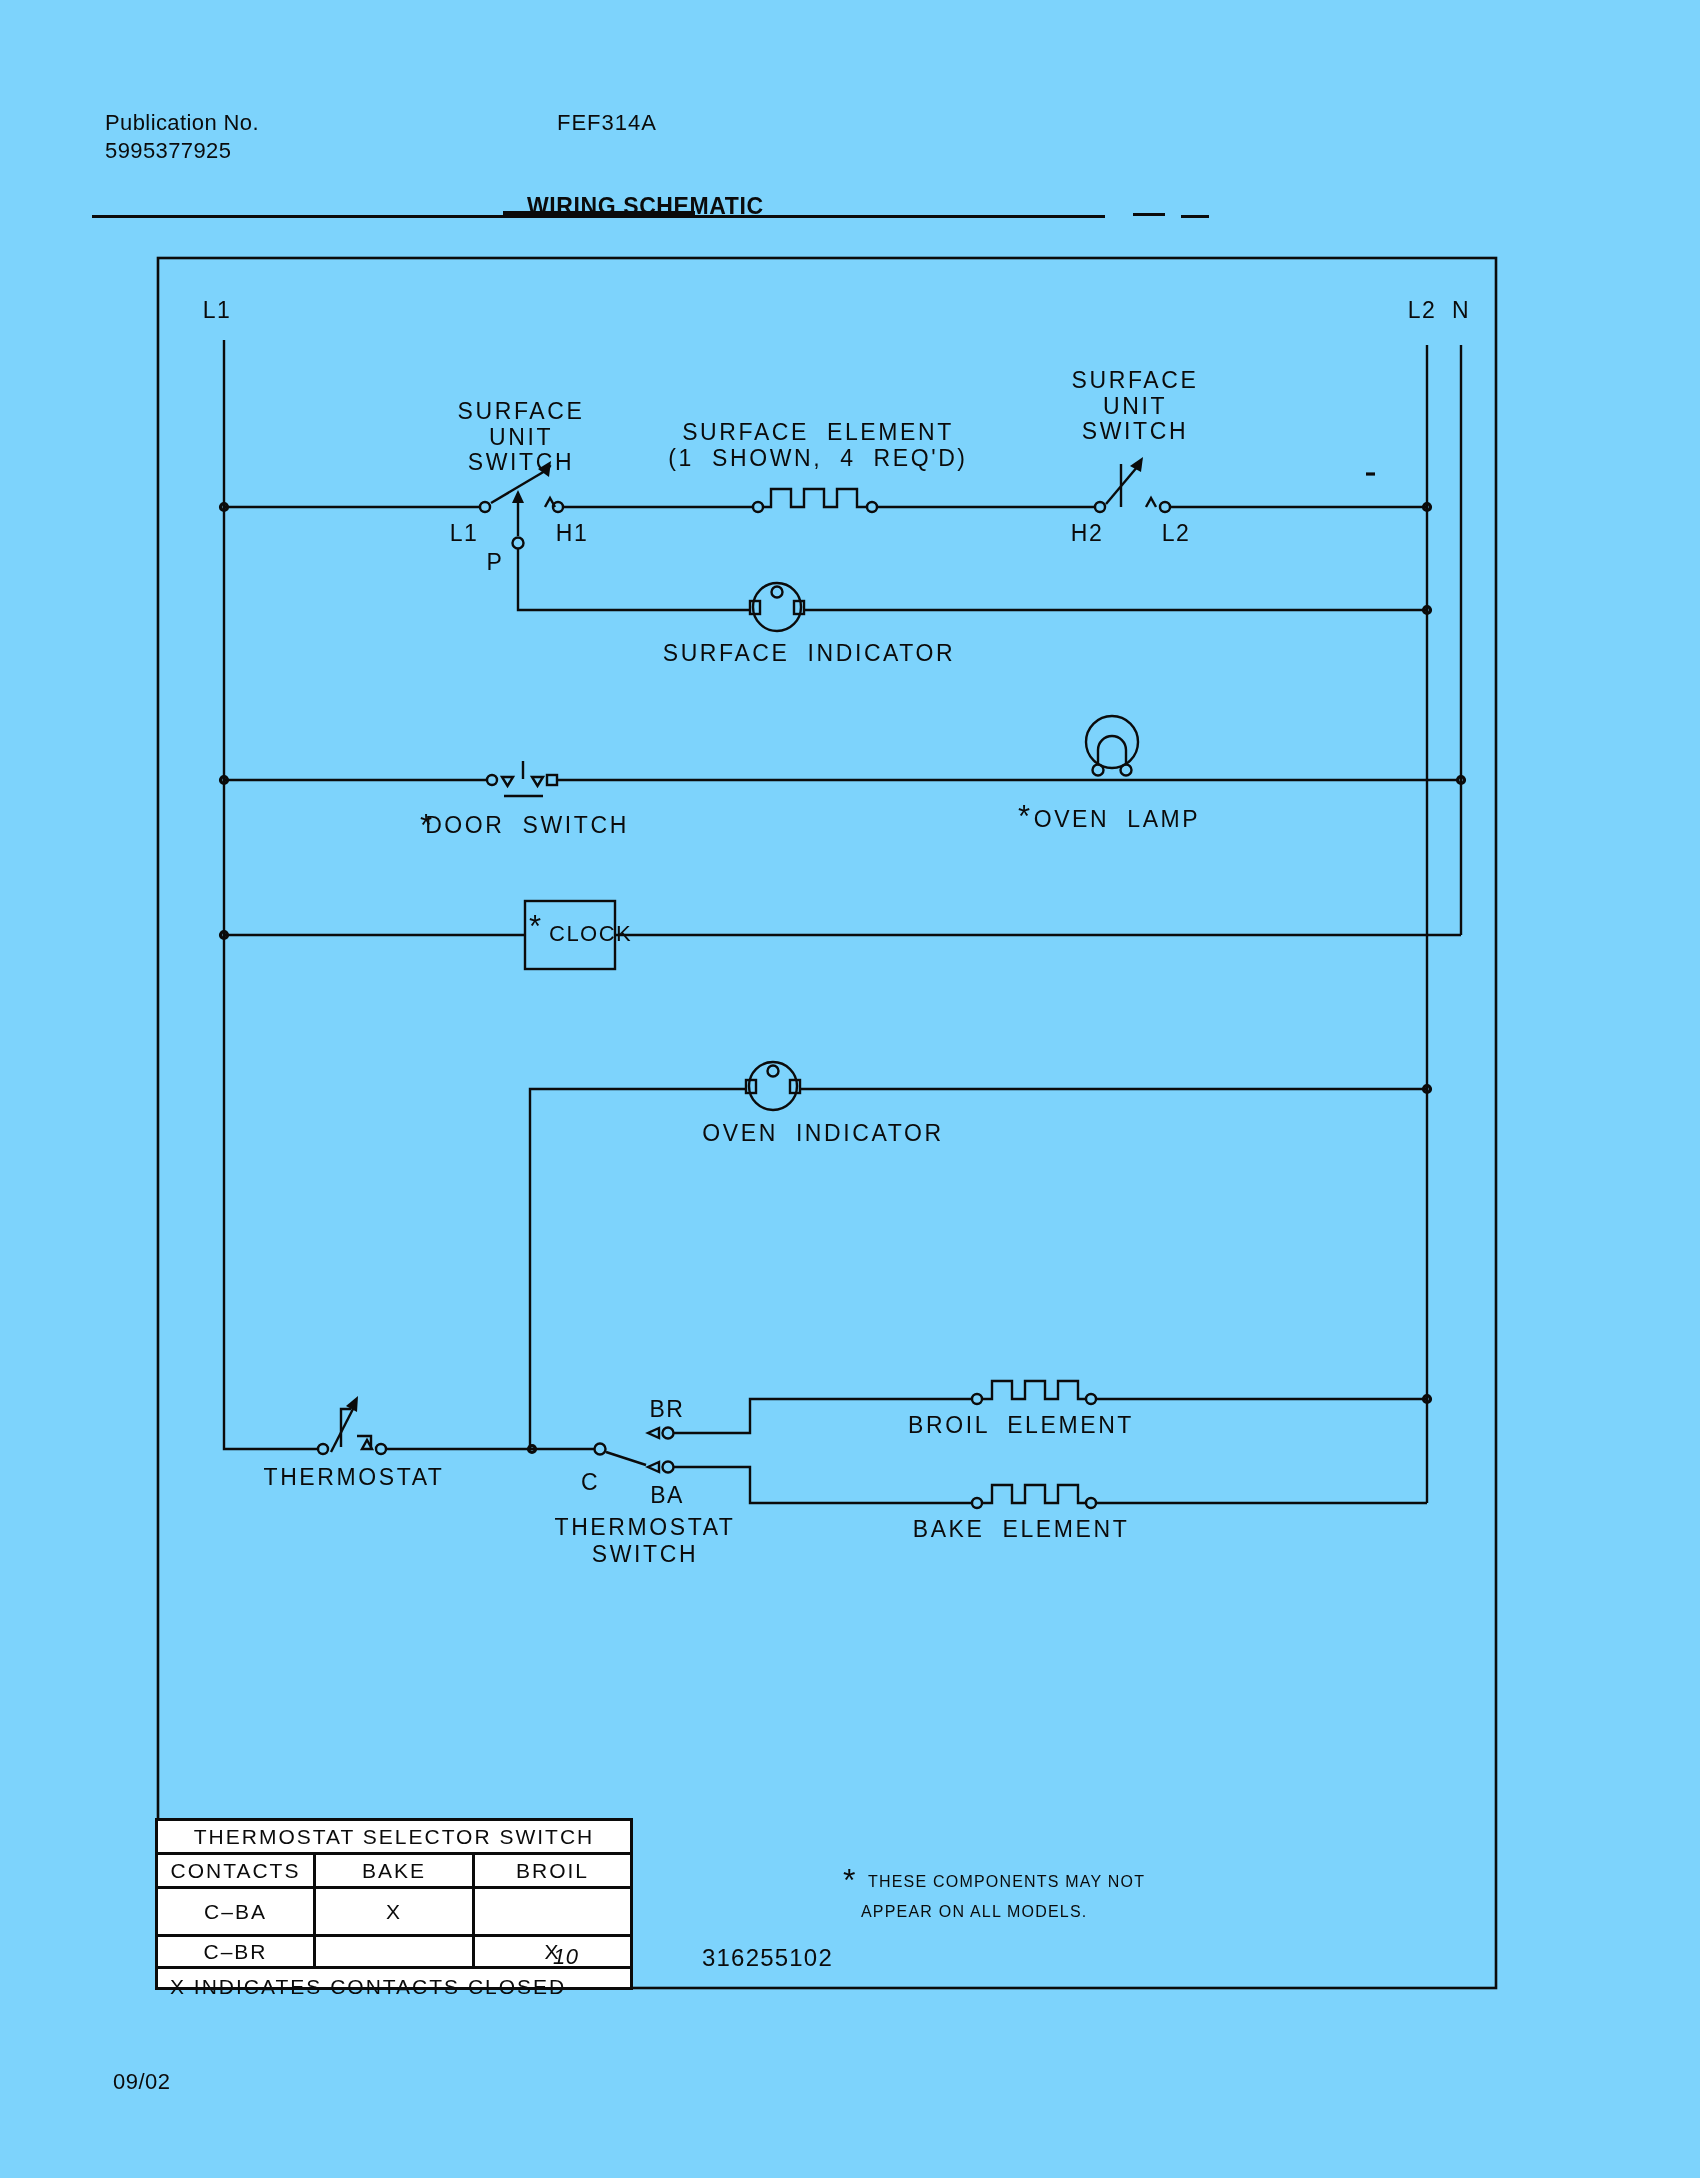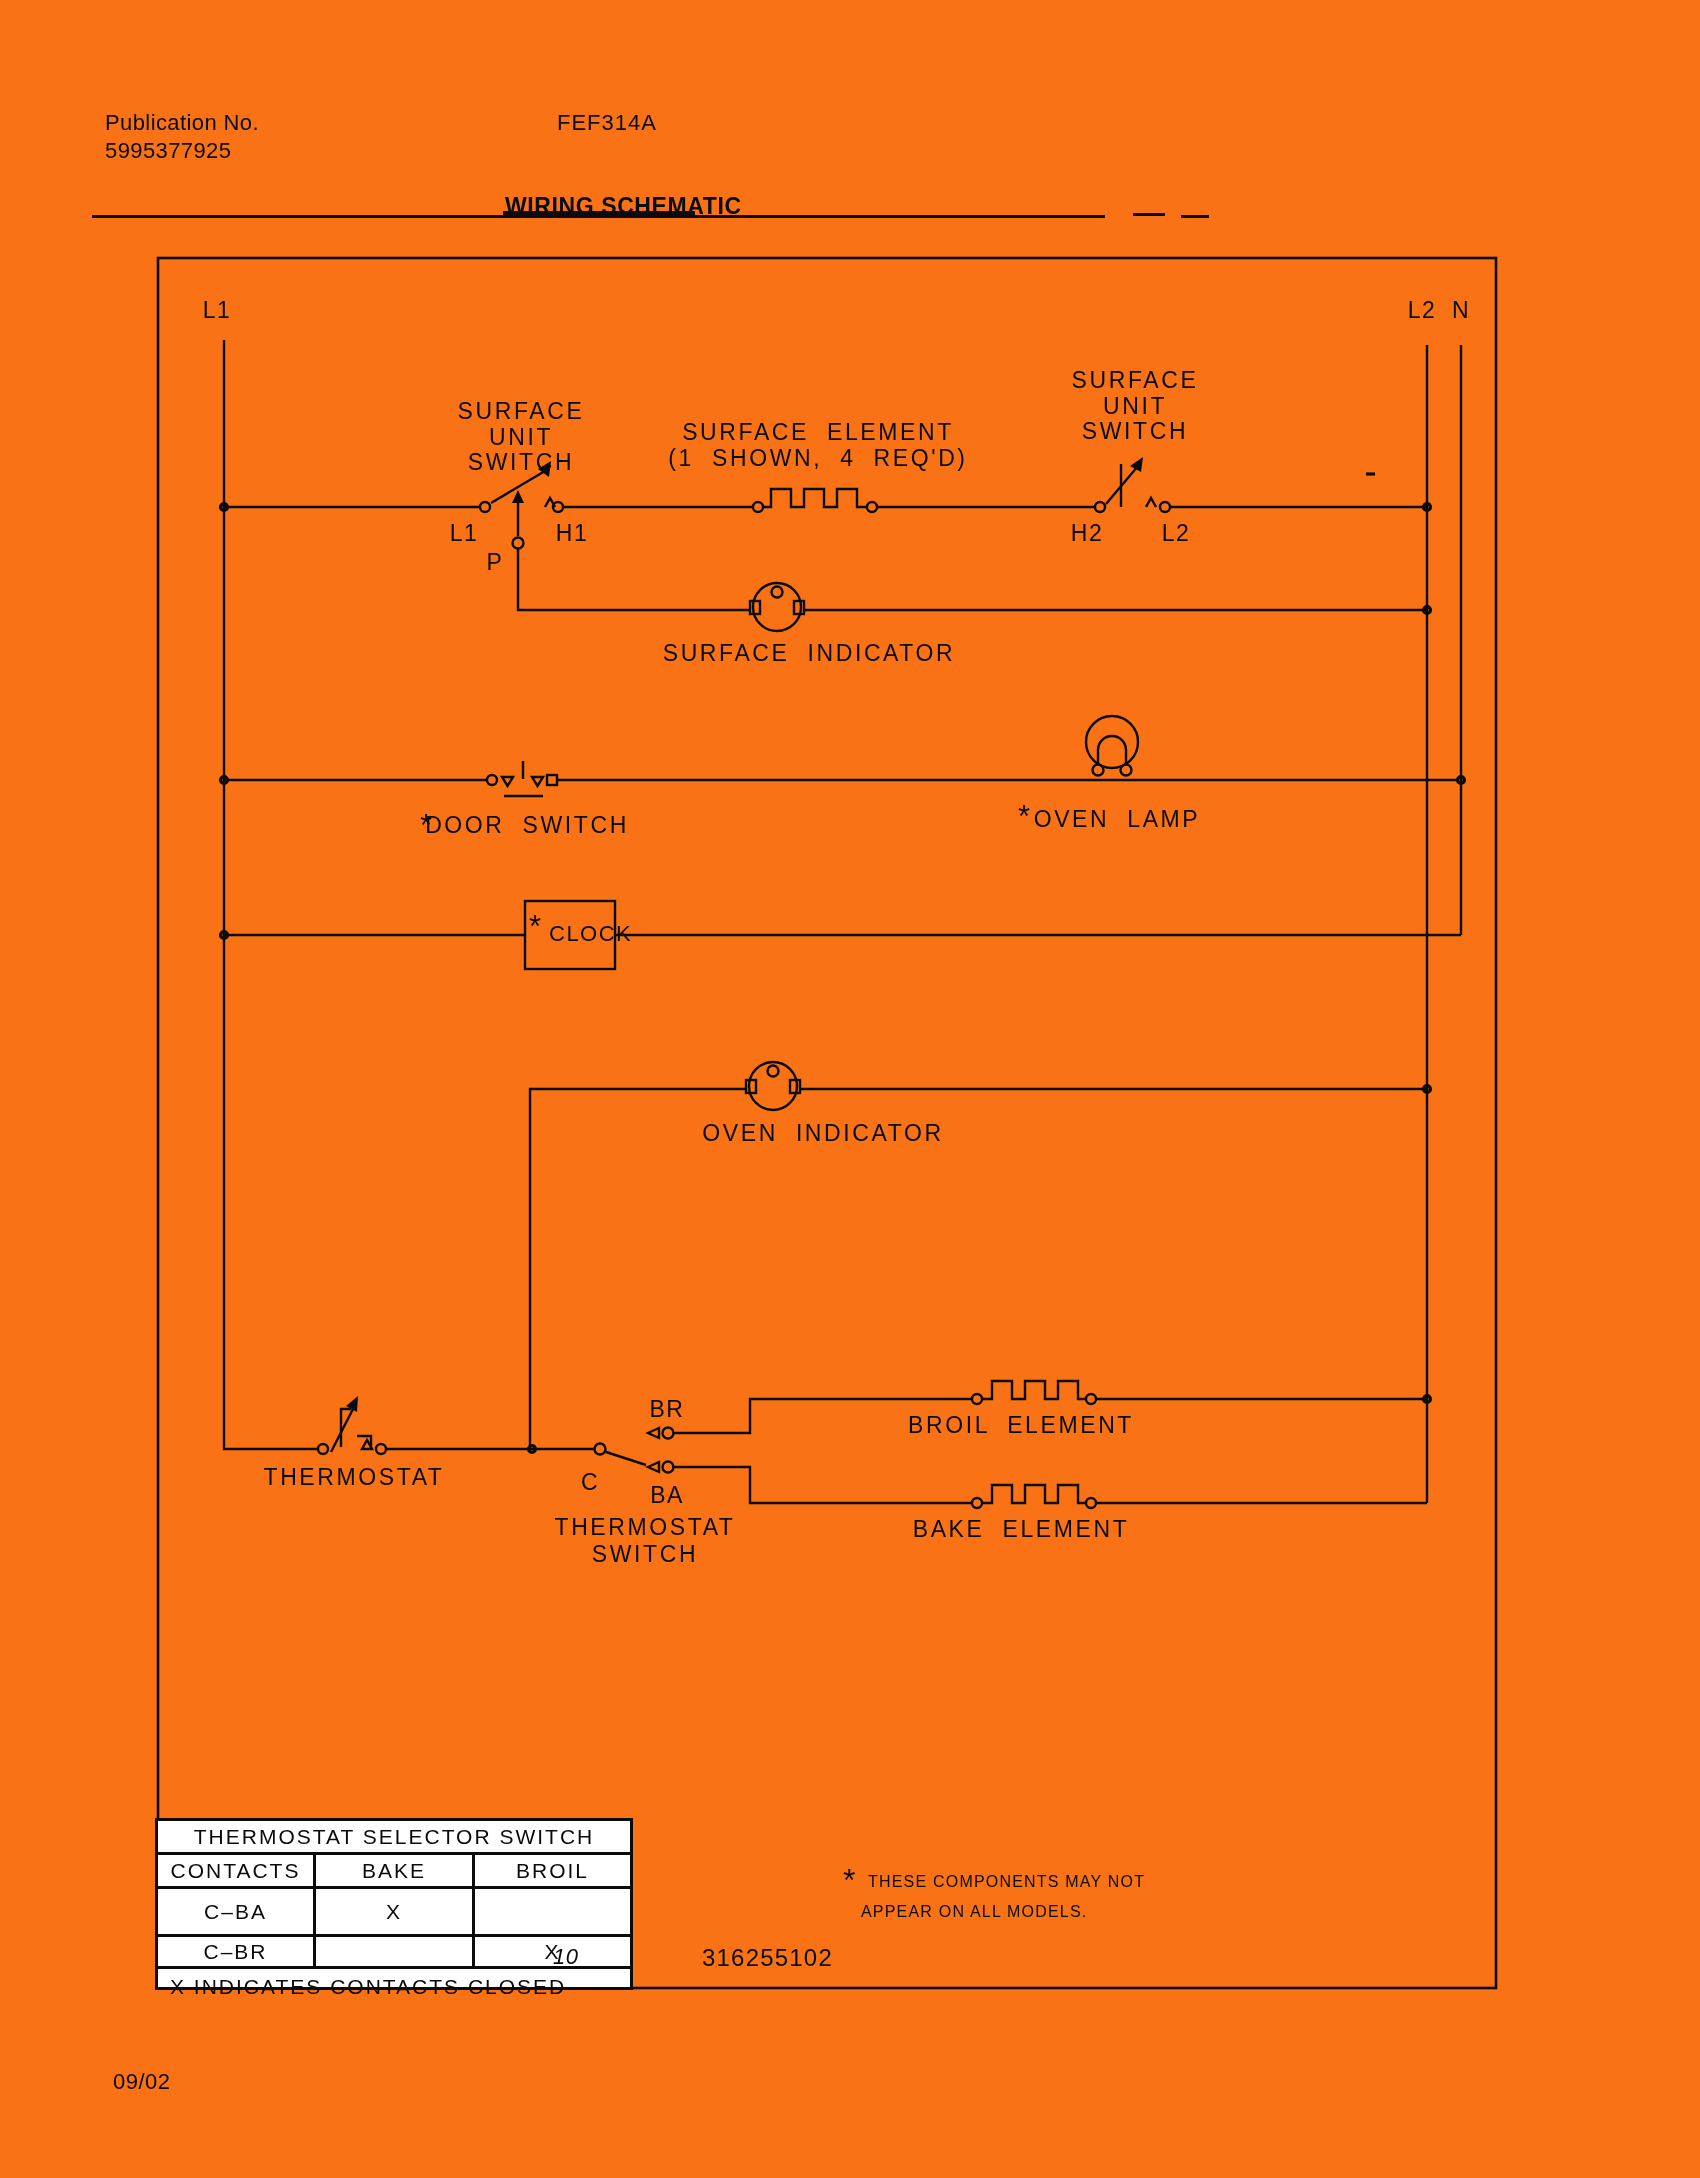--- a/index.html
+++ b/index.html
@@ -1,17 +1,17 @@
 <!DOCTYPE html>
 <html><head>
 <meta charset="utf-8">
 <style>
   html,body{margin:0;padding:0;background:#e8e8e8;}
   .page{
-    position:relative;width:1700px;height:2178px;background:#f97316;
+    position:relative;width:1700px;height:2178px;background:#7dd3fc;
     font-family:"Liberation Sans",sans-serif;color:#0b0b0b;overflow:hidden;
   }
   .abs{position:absolute;white-space:nowrap;}
   .hdr-text{font-size:22px;letter-spacing:0.4px;}
   .doc-title{font-size:23px;font-weight:bold;letter-spacing:0.6px;}
   .rule{position:absolute;background:#0b0b0b;}
   svg text{fill:#0b0b0b;}
   .lbl{font-size:23px;letter-spacing:2.6px;word-spacing:9px;}
   .term{font-size:23px;letter-spacing:1.5px;}
   .ast{font-size:31px;letter-spacing:0;}
@@ -38,21 +38,21 @@
   .foot-text{font-size:22px;letter-spacing:0.5px;}
 </style>
 </head>
 <body>
 
 <div class="page">
 
   <div class="abs hdr-text" style="left:105px;top:110px;">Publication No.</div>
   <div class="abs hdr-text" style="left:105px;top:138px;">5995377925</div>
   <div class="abs hdr-text" style="left:557px;top:110px;letter-spacing:1px;">FEF314A</div>
-  <div class="abs doc-title" style="left:505px;top:193px;">WIRING SCHEMATIC</div>
+  <div class="abs doc-title" style="left:527px;top:193px;">WIRING SCHEMATIC</div>
   <div class="rule" style="left:92px;top:215px;width:1013px;height:3px;"></div>
   <div class="rule" style="left:503px;top:211px;width:192px;height:4px;"></div>
   <div class="rule" style="left:1133px;top:213px;width:32px;height:3px;"></div>
   <div class="rule" style="left:1181px;top:215px;width:28px;height:3px;"></div>
 
   <svg class="abs" style="left:0;top:0;" width="1700" height="2178" viewBox="0 0 1700 2178">
 
     <rect x="158" y="258" width="1338" height="1730" fill="none" stroke="#0b0b0b" stroke-width="2.6"></rect>
 
     <g fill="none" stroke="#0b0b0b" stroke-width="2.4">

